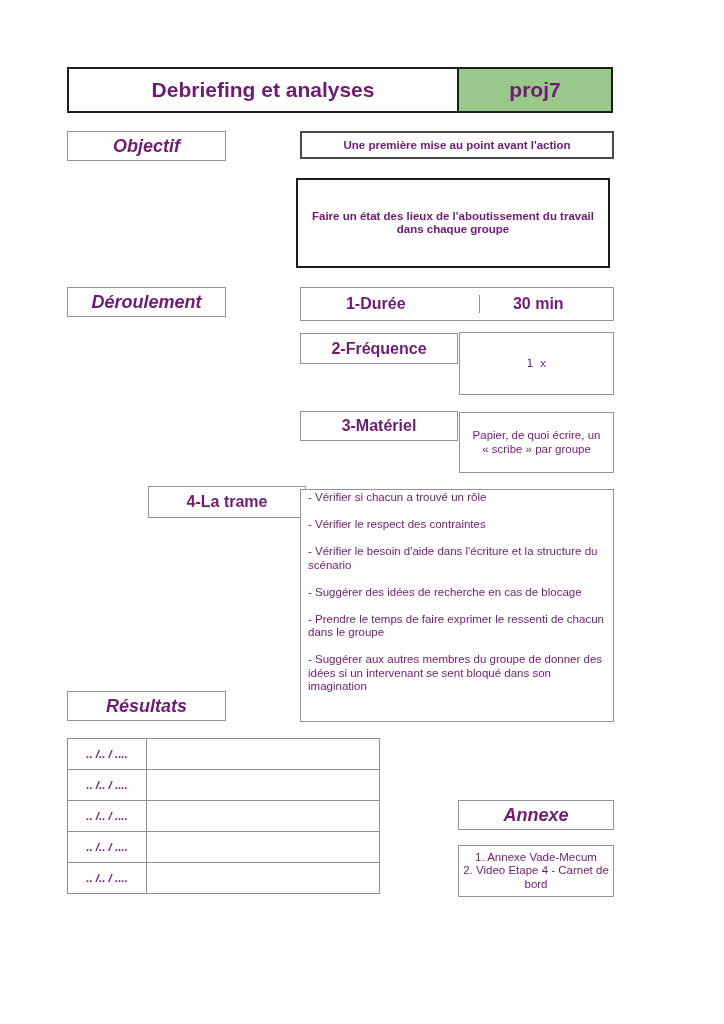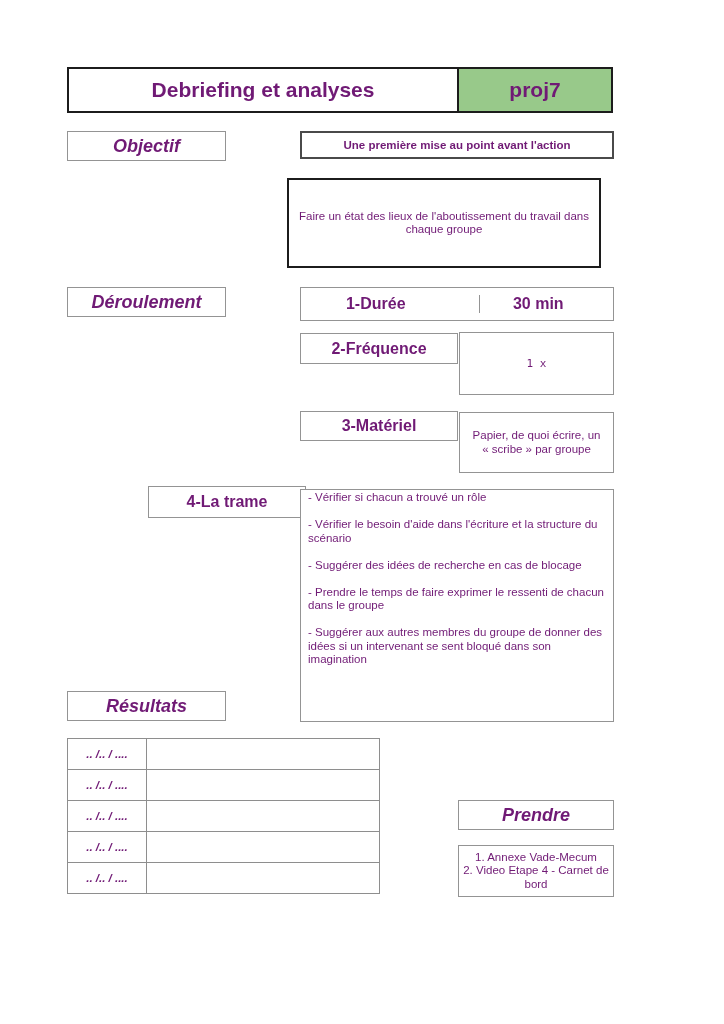--- a/index.html
+++ b/index.html
@@ -88,38 +88,39 @@
 
 <div class="page">
 
   <div class="box border-dark header">
     <div class="header-title">Debriefing et analyses</div>
     <div class="header-proj" style="background:#98c98a;">proj7</div>
   </div>
 
   <div class="box border-gray section-label" style="left:67px; top:131px; width:159px; height:30px;">Objectif</div>
   <div class="box border-mid small-bold" style="left:300px; top:131px; width:314px; height:28px;">Une première mise au point avant l'action</div>
-  <div class="box border-dark small-text" style="left:287px; top:178px; width:314px; height:90px; padding:0 2px;">Faire un état des lieux de l'aboutissement du travail dans chaque groupe</div>
+  <div class="box border-dark small-text" style="left:296px; top:178px; width:314px; height:90px; padding:0 2px;font-weight:bold;">Faire un état des lieux de l'aboutissement du travail dans chaque groupe</div>
 
   <div class="box border-gray section-label" style="left:67px; top:287px; width:159px; height:30px;">Déroulement</div>
 
   <div class="box border-gray duree-row">
     <div class="duree-cell sub-label">1-Durée</div>
     <div class="duree-cell sub-label">30 min</div>
   </div>
 
   <div class="box border-gray sub-label" style="left:300px; top:333px; width:158px; height:31px;">2-Fréquence</div>
   <div class="box border-gray mono-small" style="left:459px; top:332px; width:155px; height:63px;">1 x</div>
 
   <div class="box border-gray sub-label" style="left:300px; top:411px; width:158px; height:30px;">3-Matériel</div>
   <div class="box border-gray small-text" style="left:459px; top:412px; width:155px; height:61px; padding:0 8px;">Papier, de quoi écrire, un « scribe » par groupe</div>
 
   <div class="box border-gray sub-label" style="left:148px; top:486px; width:158px; height:32px;">4-La trame</div>
   <div class="box border-gray trame-content">
     <p>- Vérifier si chacun a trouvé un rôle</p>
+    <p>- Vérifier le respect des contraintes</p>
     <p>- Vérifier le besoin d'aide dans l'écriture et la structure du scénario</p>
     <p>- Suggérer des idées de recherche en cas de blocage</p>
     <p>- Prendre le temps de faire exprimer le ressenti de chacun dans le groupe</p>
     <p>- Suggérer aux autres membres du groupe de donner des idées si un intervenant se sent bloqué dans son imagination</p>
   </div>
 
   <div class="box border-gray section-label" style="left:67px; top:691px; width:159px; height:30px;">Résultats</div>
 
   <div class="rtable">
     <div class="rrow">
@@ -137,19 +138,19 @@
     <div class="rrow">
       <div class="rdate">.. /.. / ....</div>
       <div class="rnote"></div>
     </div>
     <div class="rrow">
       <div class="rdate">.. /.. / ....</div>
       <div class="rnote"></div>
     </div>
   </div>
 
-  <div class="box border-gray section-label" style="left:458px; top:800px; width:156px; height:30px;">Prendre</div>
+  <div class="box border-gray section-label" style="left:458px; top:800px; width:156px; height:30px;">Annexe</div>
   <div class="box border-gray annexes-content">
     <div>1. Annexe Vade-Mecum</div>
     <div>2. Video Etape 4 - Carnet de bord</div>
   </div>
 
 </div>
 
 </body></html>

